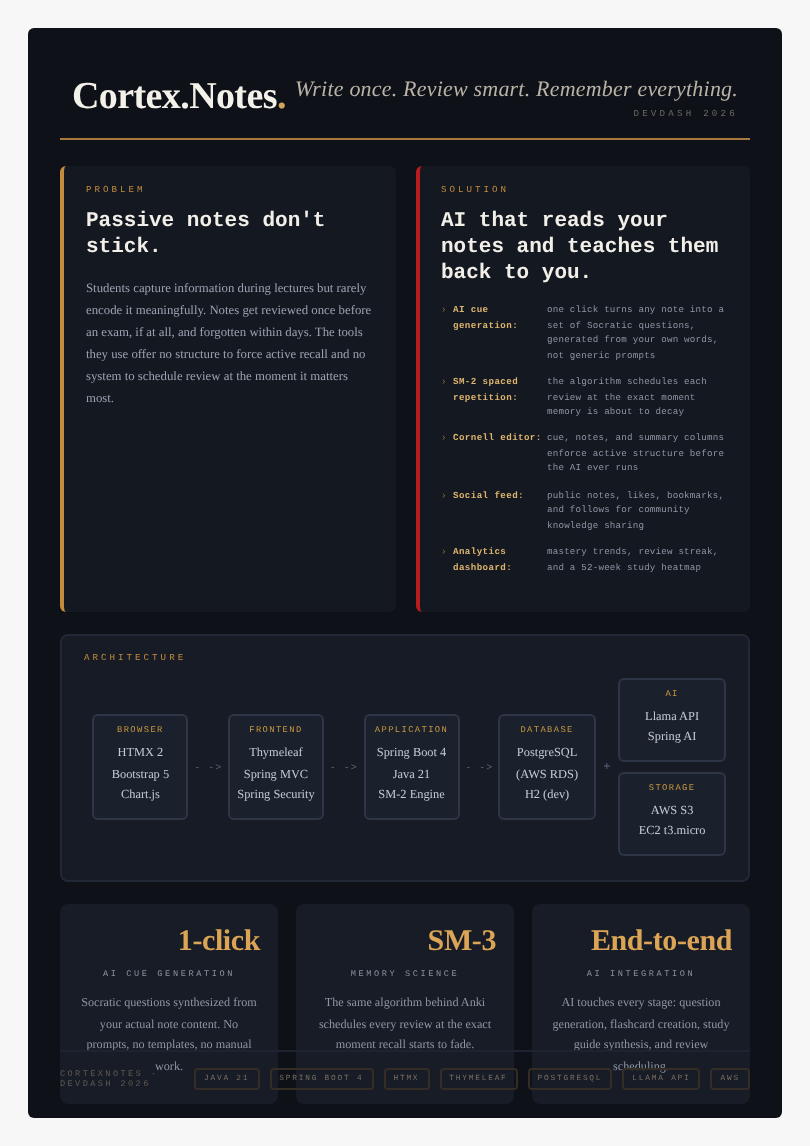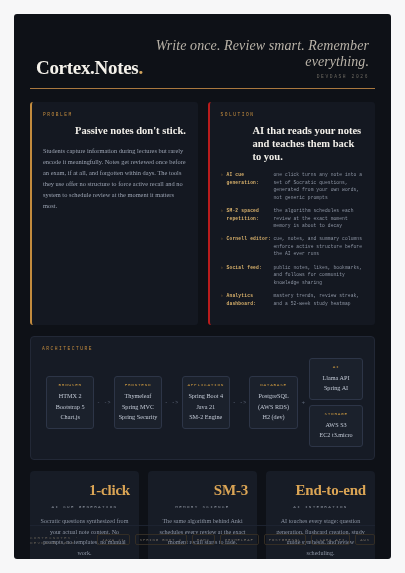--- a/index.html
+++ b/index.html
@@ -37,23 +37,24 @@
     font-weight: bold;
     font-size: 19px;
     letter-spacing: -0.3px;
     color: #f4f1ea;
   }
   .brand .dot { color: #d2a45c; }
   .header-right { text-align: right; }
   .tagline {
     font-family: "Liberation Serif", serif;
     font-style: italic;
-    font-size: 14px;
+    font-size: 11px;
     color: #b9b3a8;
     letter-spacing: 0.1px;
+    text-align: center;
   }
   .eyebrow-right {
     margin-top: 4px;
     font-family: "Liberation Mono", monospace;
     font-size: 4.6px;
     letter-spacing: 1.6px;
     color: #6d6961;
   }
 
   
@@ -71,27 +72,26 @@
   .card.problem { width: 168px; border-left: 2px solid #c28b3e; }
   .card.solution { width: 168px; border-left: 2px solid #b91c1c; }
   .kicker {
     font-family: "Liberation Mono", monospace;
     font-size: 4.6px;
     letter-spacing: 1.5px;
     color: #c28b3e;
     margin-bottom: 7px;
   }
   .card-title {
-    font-family: Liberation Serif, serif;
+    font-family: Liberation Mono, monospace;
     font-weight: bold;
     font-size: 10.5px;
     line-height: 1.25;
     color: #f2efe9;
     margin-bottom: 8px;
-    margin-left: 32px;
   }
   .card-body {
     font-family: "Liberation Serif", serif;
     font-size: 6.4px;
     line-height: 1.72;
     color: #9aa2b1;
   }
 
   
   .sol-list { margin-top: 2px; }

